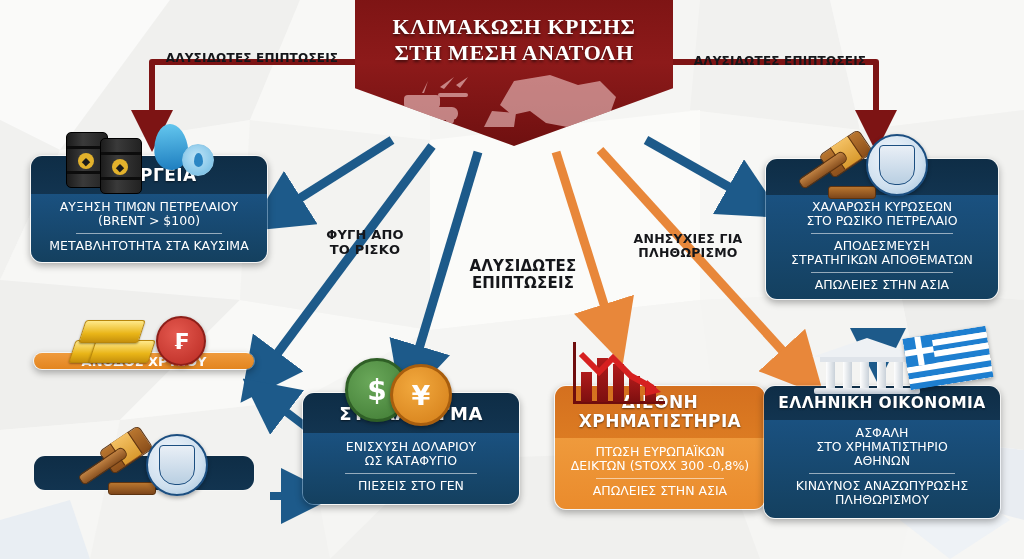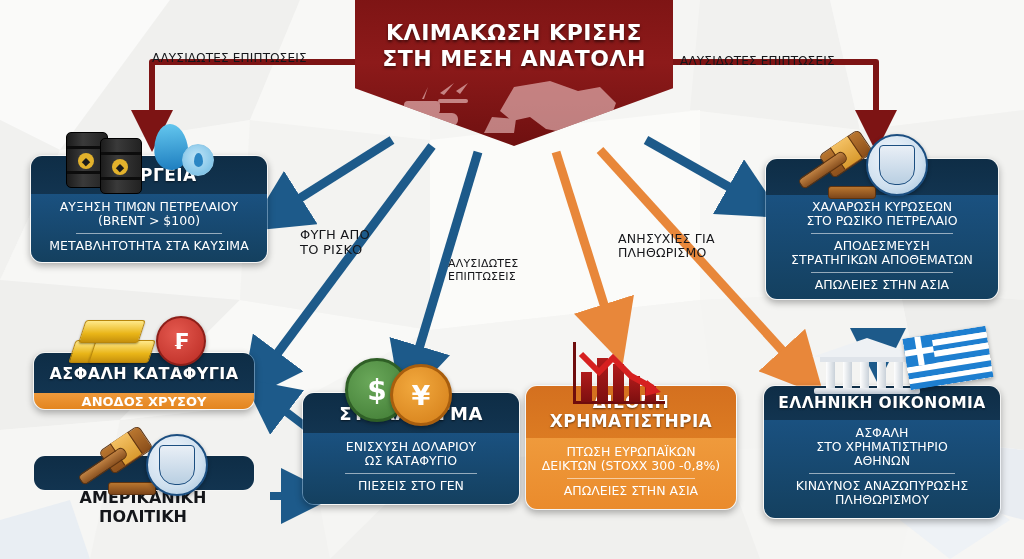--- a/index.html
+++ b/index.html
@@ -32,38 +32,38 @@
   .sep{height:1px;background:rgba(255,255,255,.55);margin:5px auto;width:66%;}
 
   
   .navy .hdr{background:linear-gradient(180deg,#0e2d46 0%,#123450 100%);}
   .navy .body{background:linear-gradient(180deg,#1a5180 0%,#14405f 100%);}
   .navy{border:1px solid rgba(255,255,255,.30);}
 
   
   .orange .hdr{background:linear-gradient(180deg,#d4701f 0%,#dc7b22 100%);}
   .orange .body{background:linear-gradient(180deg,#ef9a3c 0%,#ea8b2c 100%);}
-  .orange{border:1px solid rgba(255,255,255,.35);}
+  .orange{border:1px solid rgba(255,255,255,.35);margin-left:29px;}
 
   
   #banner{
     position:absolute;left:355px;top:-6px;width:318px;height:152px;
     background:linear-gradient(180deg,#7d1414 0%,#8d1a1a 45%,#6f1010 100%);
     clip-path:polygon(0 0,100% 0,100% 62%,50% 100%,0 62%);
     box-shadow:0 4px 9px rgba(0,0,0,.35);
     text-align:center;
   }
   #banner .ttl{
-    margin-top:26px;color:#fff;font-weight:bold;font-size:22px;line-height:1.20;
-    letter-spacing:.5px;text-shadow:0 2px 3px rgba(0,0,0,.55);
+    margin-top:20px;color:#fff;font-weight:bold;font-size:22px;line-height:1.20;
+    letter-spacing:.5px;text-shadow:0 2px 3px rgba(0,0,0,.55);font-family:Liberation Serif, serif;
   }
 
   
   .lbl{
-    position:absolute;color:#15161a;font-weight:normal;
+    position:absolute;color:#15161a;font-weight:bold;text-align:center;
     line-height:1.15;letter-spacing:.2px;
   }
 
   
   .ico{position:absolute;}
   .seal{
     width:58px;height:58px;border-radius:50%;
     background:radial-gradient(circle at 40% 35%,#f2f6fb 0%,#cfe0ef 60%,#9fc0da 100%);
     border:2px solid #1b4e80;box-shadow:0 2px 4px rgba(0,0,0,.3);
     display:flex;align-items:center;justify-content:center;
@@ -264,39 +264,33 @@
       </div>
   </div>
   <div class="ico" style="left:152px;top:122px;width:70px;height:62px;">
     <div class="flame" style="position:absolute;left:2px;top:2px;"></div>
     <div class="flame2" style="position:absolute;left:30px;top:22px;">
       <div style="width:9px;height:14px;background:#2b86c4;border-radius:50% 50% 50% 50%/60% 60% 40% 40%;"></div>
     </div>
   </div>
 
   <div class="card navy" style="left:33px;top:352px;width:220px;">
-    <div class="hdr" style="height:40px;font-size:16px;">ΑΣΦΑΛΗ ΚΑΤΑΦΥΓΙΑ</div>
     <div style="background:linear-gradient(180deg,#ef9a3c,#e3851f);height:16px;
                 display:flex;align-items:center;justify-content:center;font-size:13px;font-weight:bold;">ΑΝΟΔΟΣ ΧΡΥΣΟΥ</div>
   </div>
   <div class="ico" style="left:70px;top:318px;width:90px;height:48px;">
     <div class="ingot" style="left:2px;top:22px;"></div>
     <div class="ingot" style="left:22px;top:22px;"></div>
     <div class="ingot" style="left:12px;top:2px;"></div>
   </div>
   <div class="ico coin" style="left:156px;top:316px;width:46px;height:46px;font-size:22px;
               background:radial-gradient(circle at 40% 35%,#e4594f,#b92a22);border:2px solid #8d1f19;">₣</div>
 
   <div class="card navy" style="left:33px;top:455px;width:220px;height:34px;box-shadow:none;">
     <div class="hdr" style="height:34px;"></div>
-  </div>
-  <div style="position:absolute;left:33px;top:489px;width:220px;text-align:center;
-              color:#14161a;font-weight:bold;font-size:16px;line-height:1.18;">
-    <div>ΑΜΕΡΙΚΑΝΙΚΗ</div>
-    <div>ΠΟΛΙΤΙΚΗ</div>
   </div>
   <div class="ico" style="left:78px;top:432px;width:80px;height:64px;">
     <div class="gavel-head" style="left:24px;top:4px;"></div>
     <div class="gavel-handle" style="left:-2px;top:28px;"></div>
     <div class="gavel-block" style="left:30px;top:50px;"></div>
   </div>
   <div class="ico seal" style="left:146px;top:434px;">
     <div class="seal-in"></div>
   </div>
 
@@ -399,21 +393,21 @@
   </div>
 
   <div class="lbl" style="left:152px;top:52px;width:200px;font-size:12px;">ΑΛΥΣΙΔΩΤΕΣ ΕΠΙΠΤΩΣΕΙΣ</div>
   <div class="lbl" style="left:680px;top:55px;width:200px;font-size:12px;">ΑΛΥΣΙΔΩΤΕΣ ΕΠΙΠΤΩΣΕΙΣ</div>
 
   <div class="lbl" style="left:300px;top:228px;width:130px;font-size:13px;">
     <div>ΦΥΓΗ ΑΠΟ</div>
     <div>ΤΟ ΡΙΣΚΟ</div>
   </div>
 
-  <div class="lbl" style="left:448px;top:258px;width:150px;font-size:11px;">
+  <div class="lbl" style="left:448px;top:258px;width:150px;font-size:15px;">
     <div>ΑΛΥΣΙΔΩΤΕΣ</div>
     <div>ΕΠΙΠΤΩΣΕΙΣ</div>
   </div>
 
   <div class="lbl" style="left:618px;top:232px;width:140px;font-size:12.5px;">
     <div>ΑΝΗΣΥΧΙΕΣ ΓΙΑ</div>
     <div>ΠΛΗΘΩΡΙΣΜΟ</div>
   </div>
 
 </div>

